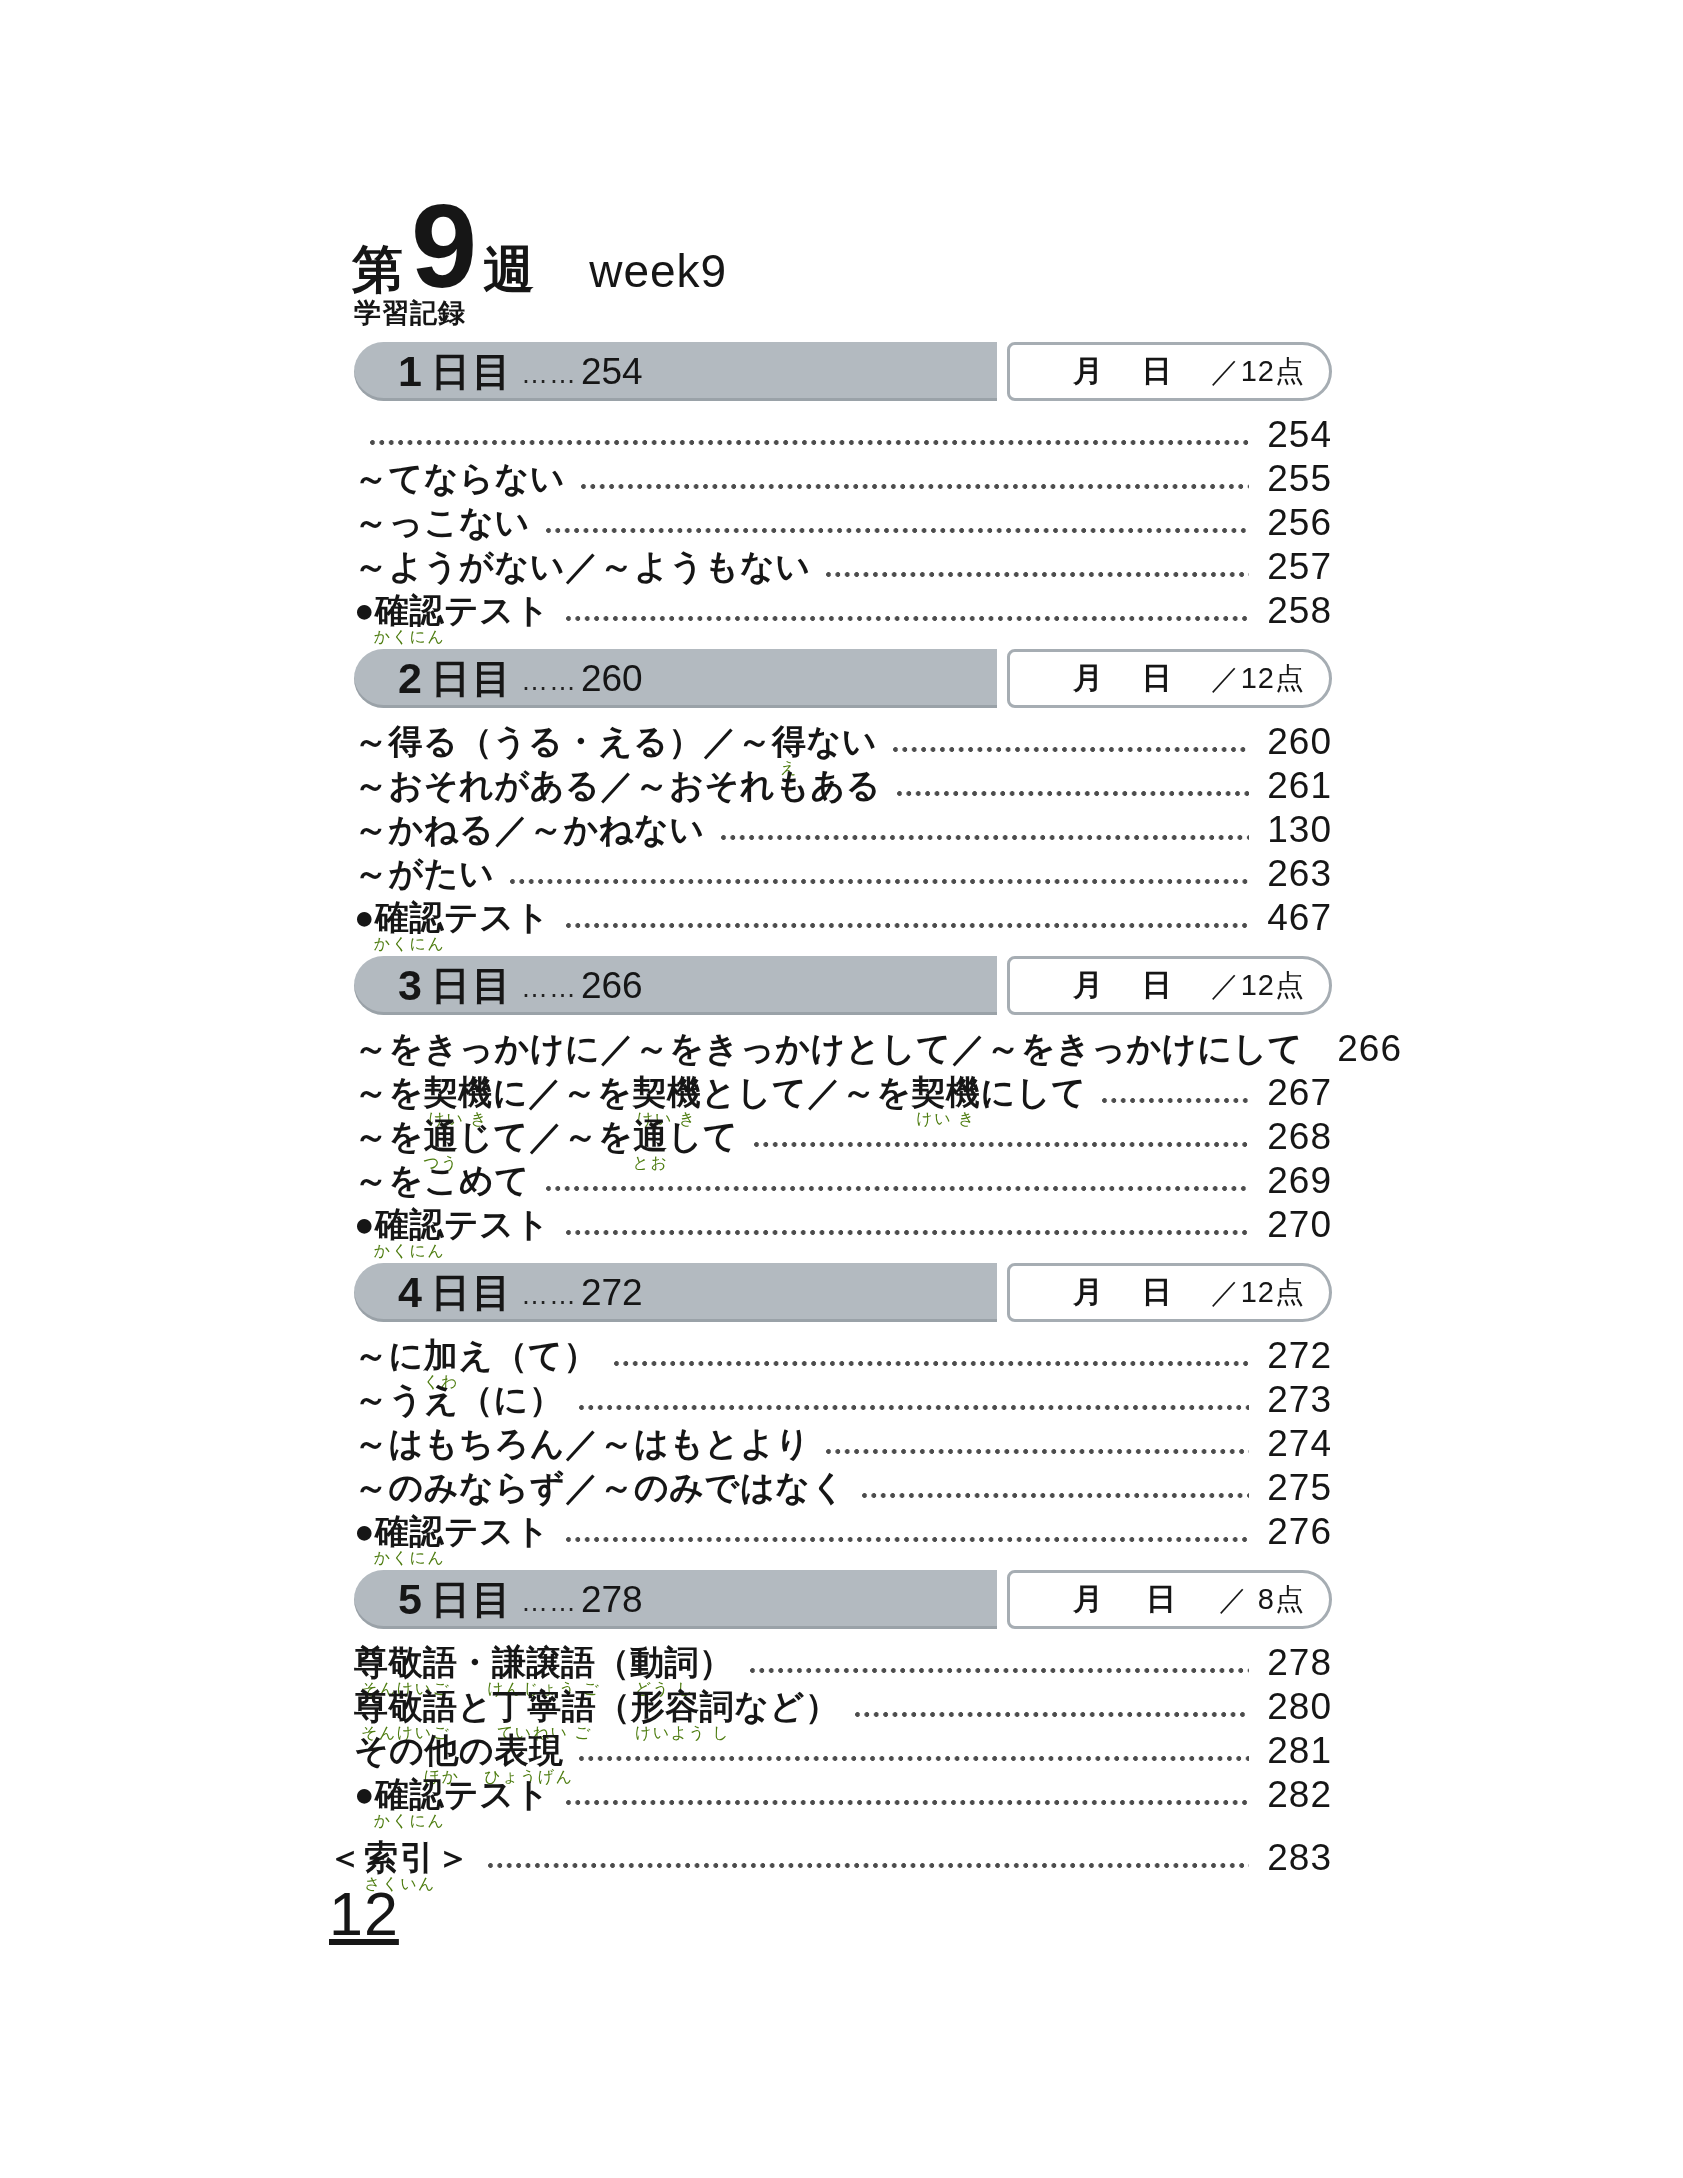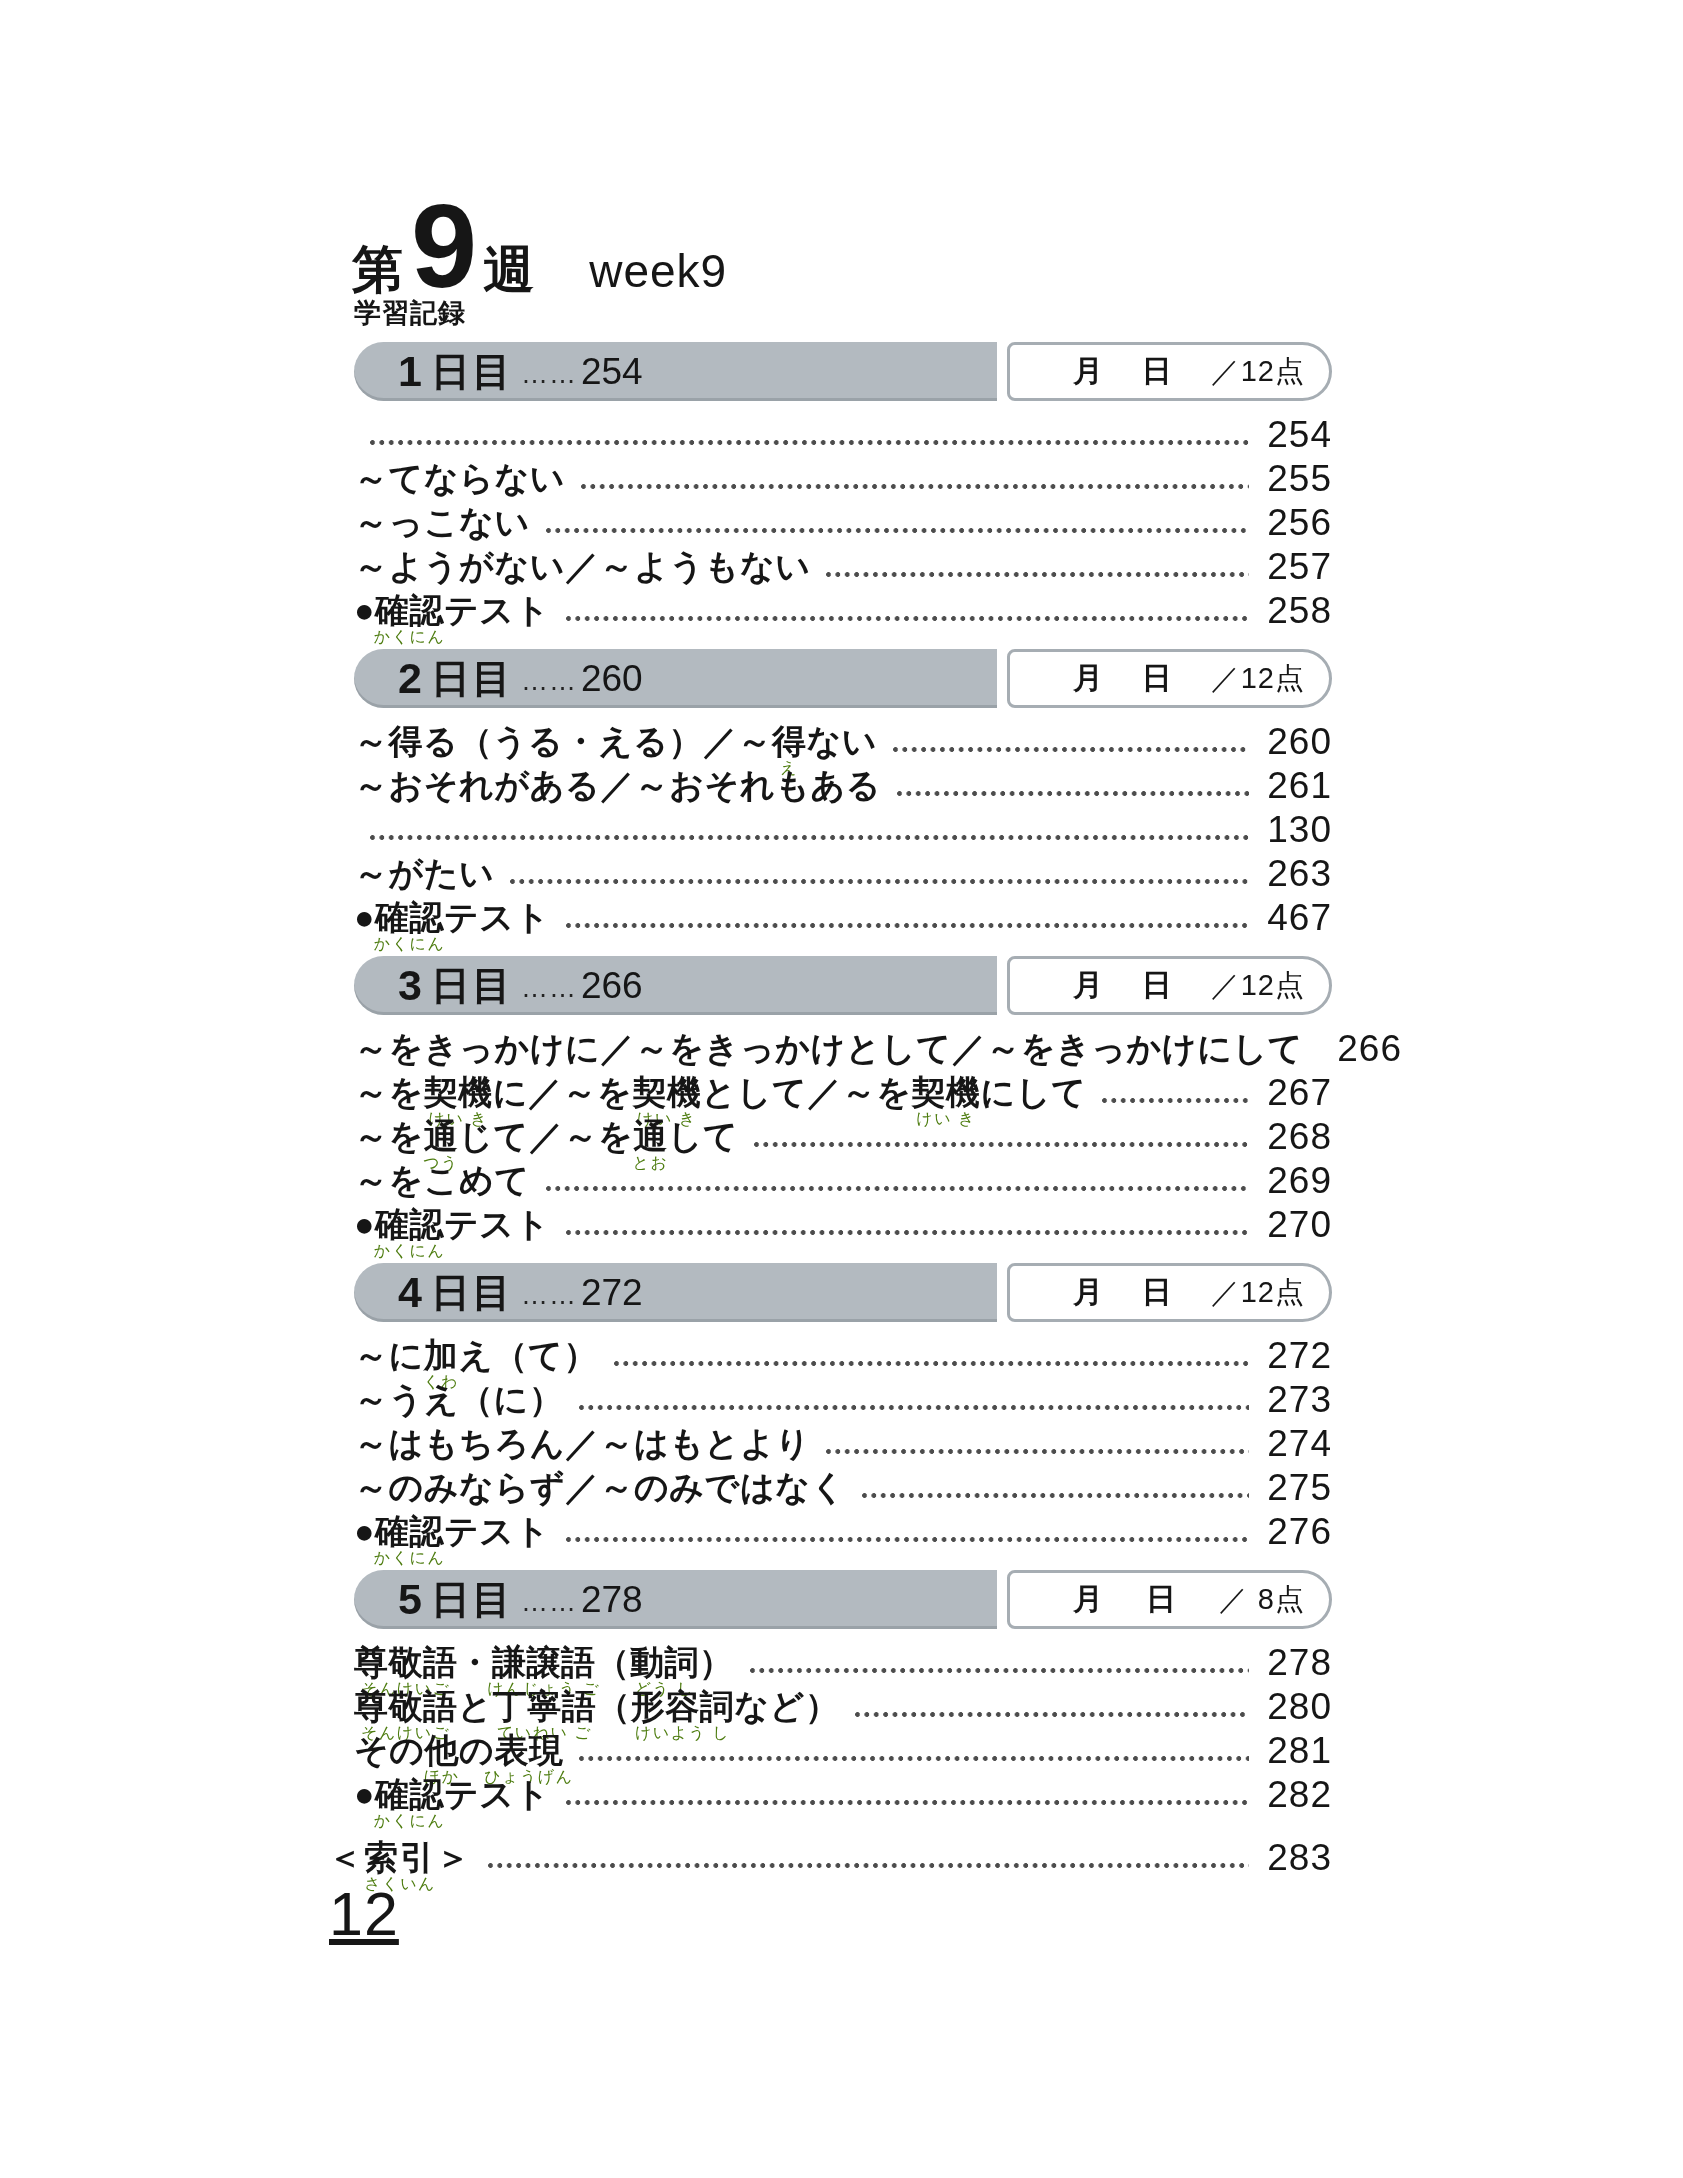--- a/index.html
+++ b/index.html
@@ -161,20 +161,21 @@
     <span class="title"><span class="seg">～得る（うる・える）／～</span><span class="seg">得<span class="seg-r">え</span></span><span class="seg">ない</span></span>
     <span class="leader"></span>
     <span class="pnum">260</span>
   </div>
             <div class="toc-row">
     <span class="title"><span class="seg">～おそれがある／～おそれもある</span></span>
     <span class="leader"></span>
     <span class="pnum">261</span>
   </div>
             <div class="toc-row">
+    <span class="title"><span class="seg">～かねる／～かねない</span></span>
     <span class="leader"></span>
     <span class="pnum">130</span>
   </div>
             <div class="toc-row">
     <span class="title"><span class="seg">～がたい</span></span>
     <span class="leader"></span>
     <span class="pnum">263</span>
   </div>
             <div class="toc-row">
     <span class="title"><span class="seg">●</span><span class="seg">確認<span class="seg-r">かくにん</span></span><span class="seg">テスト</span></span>

